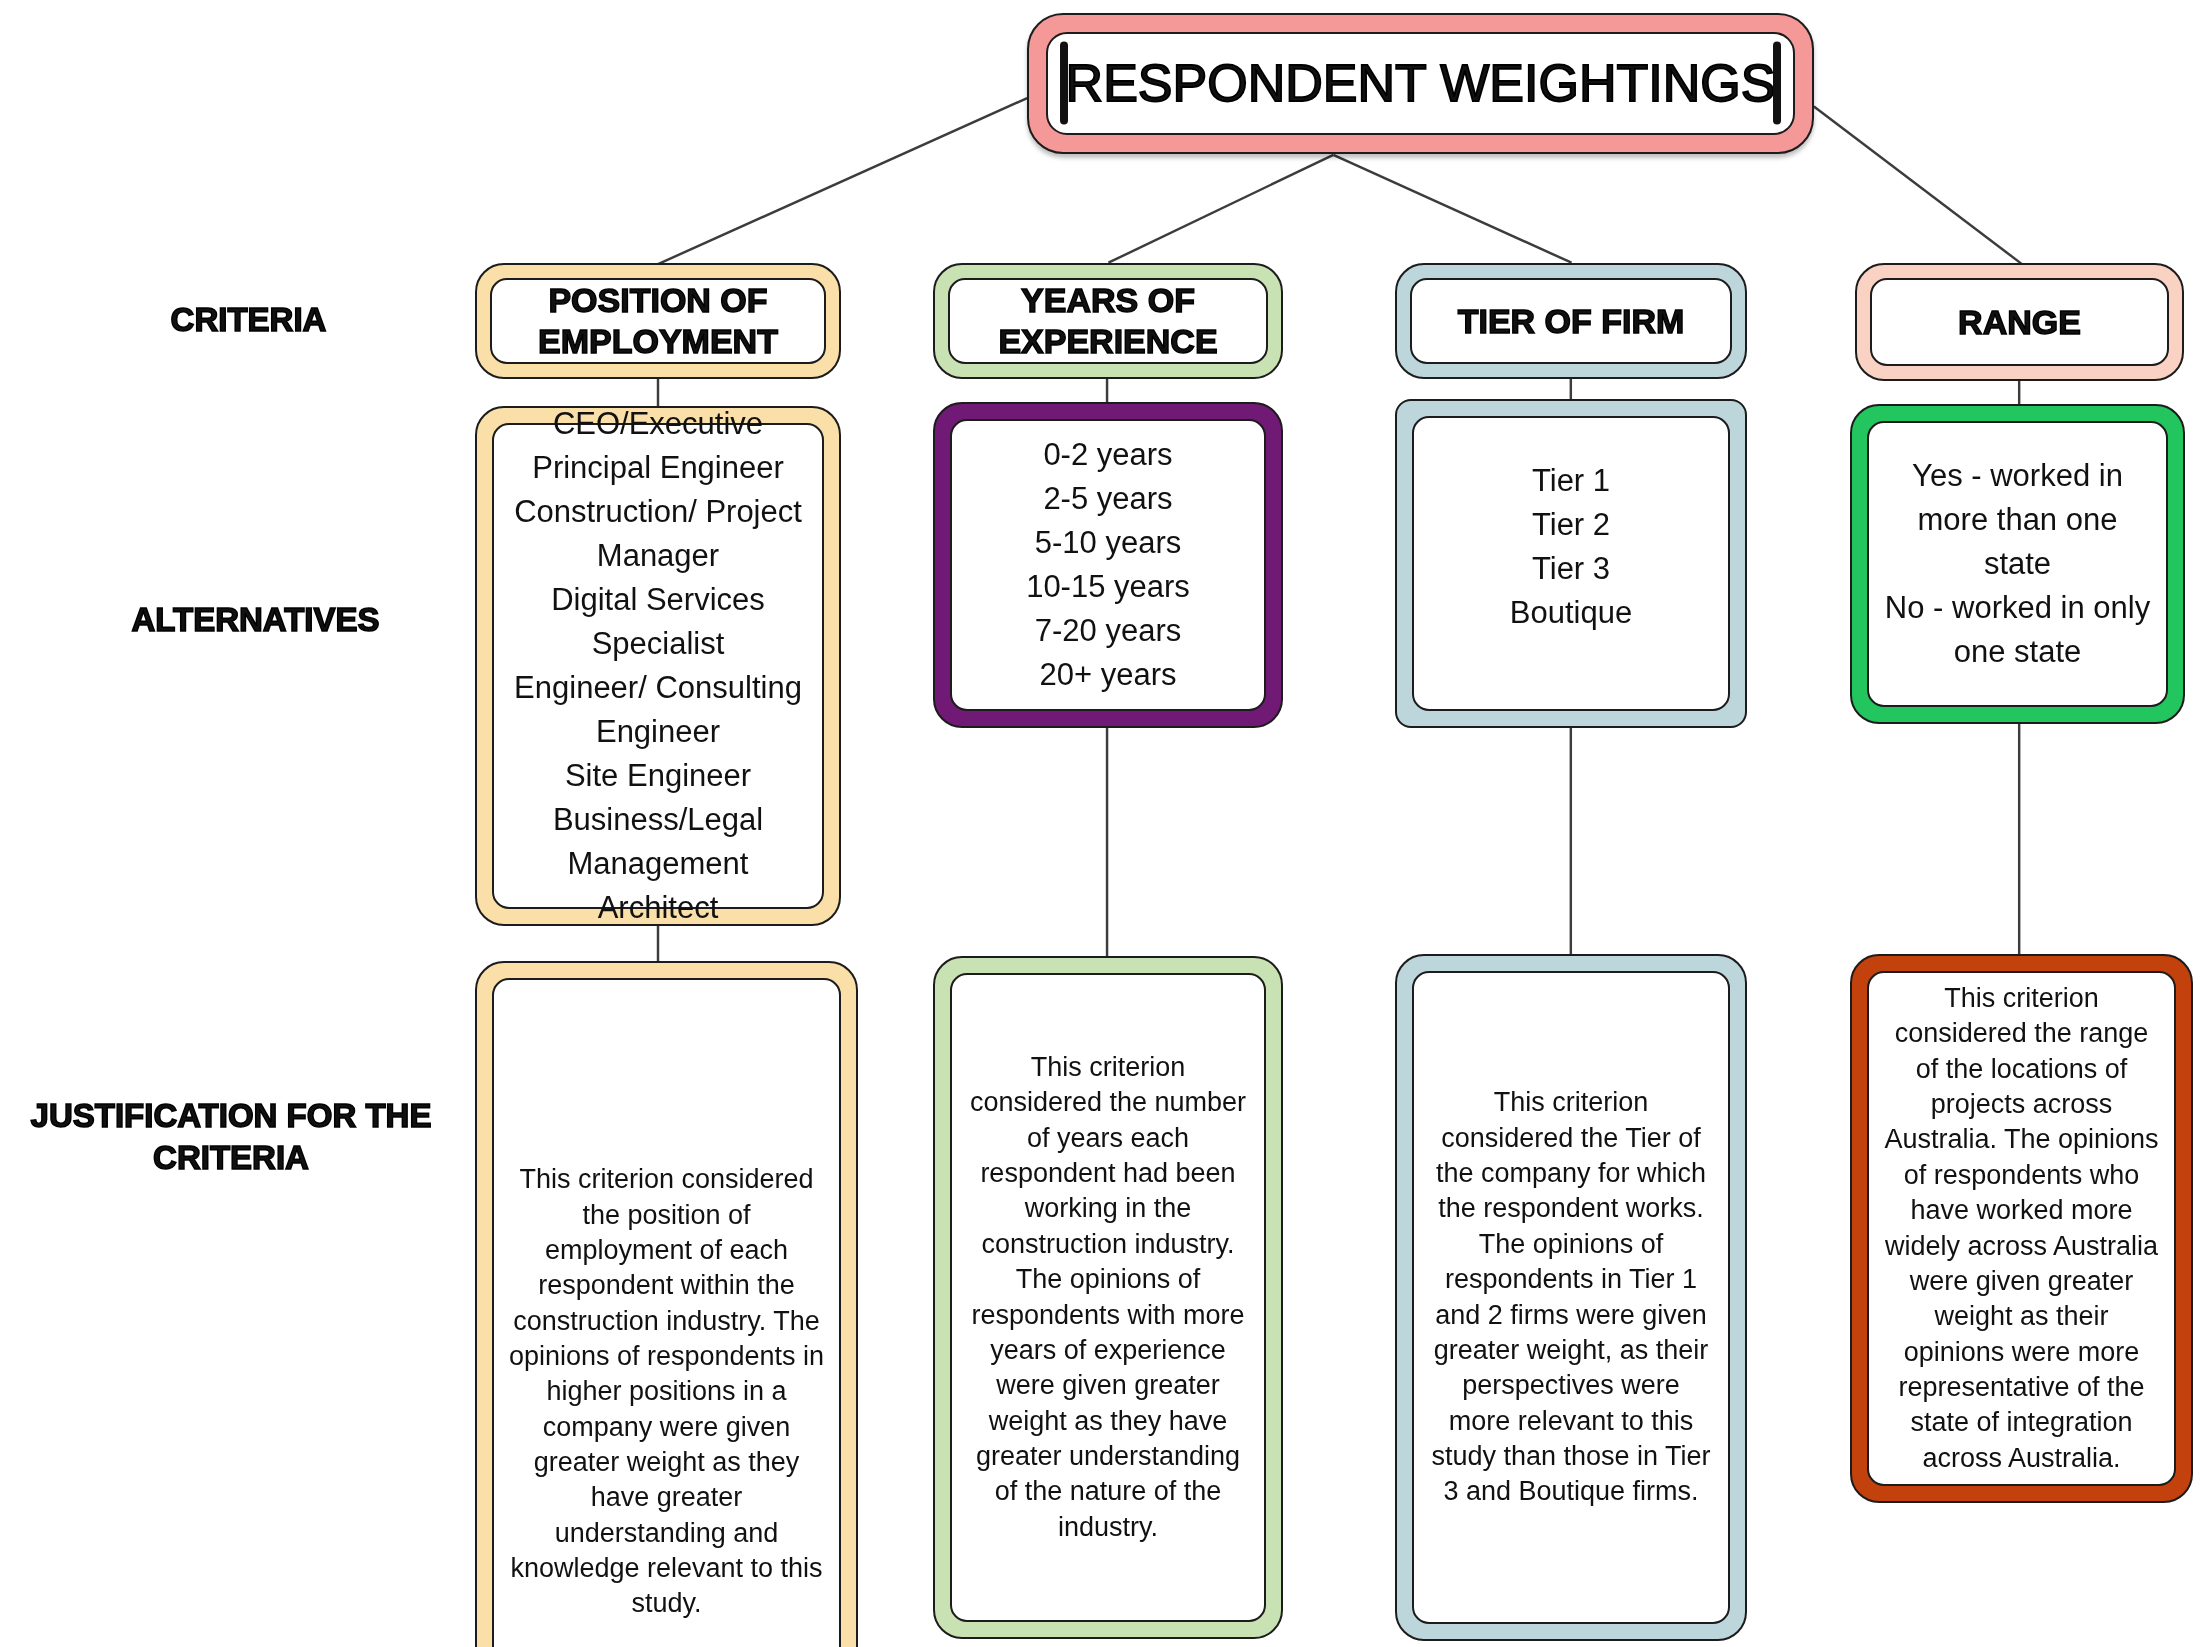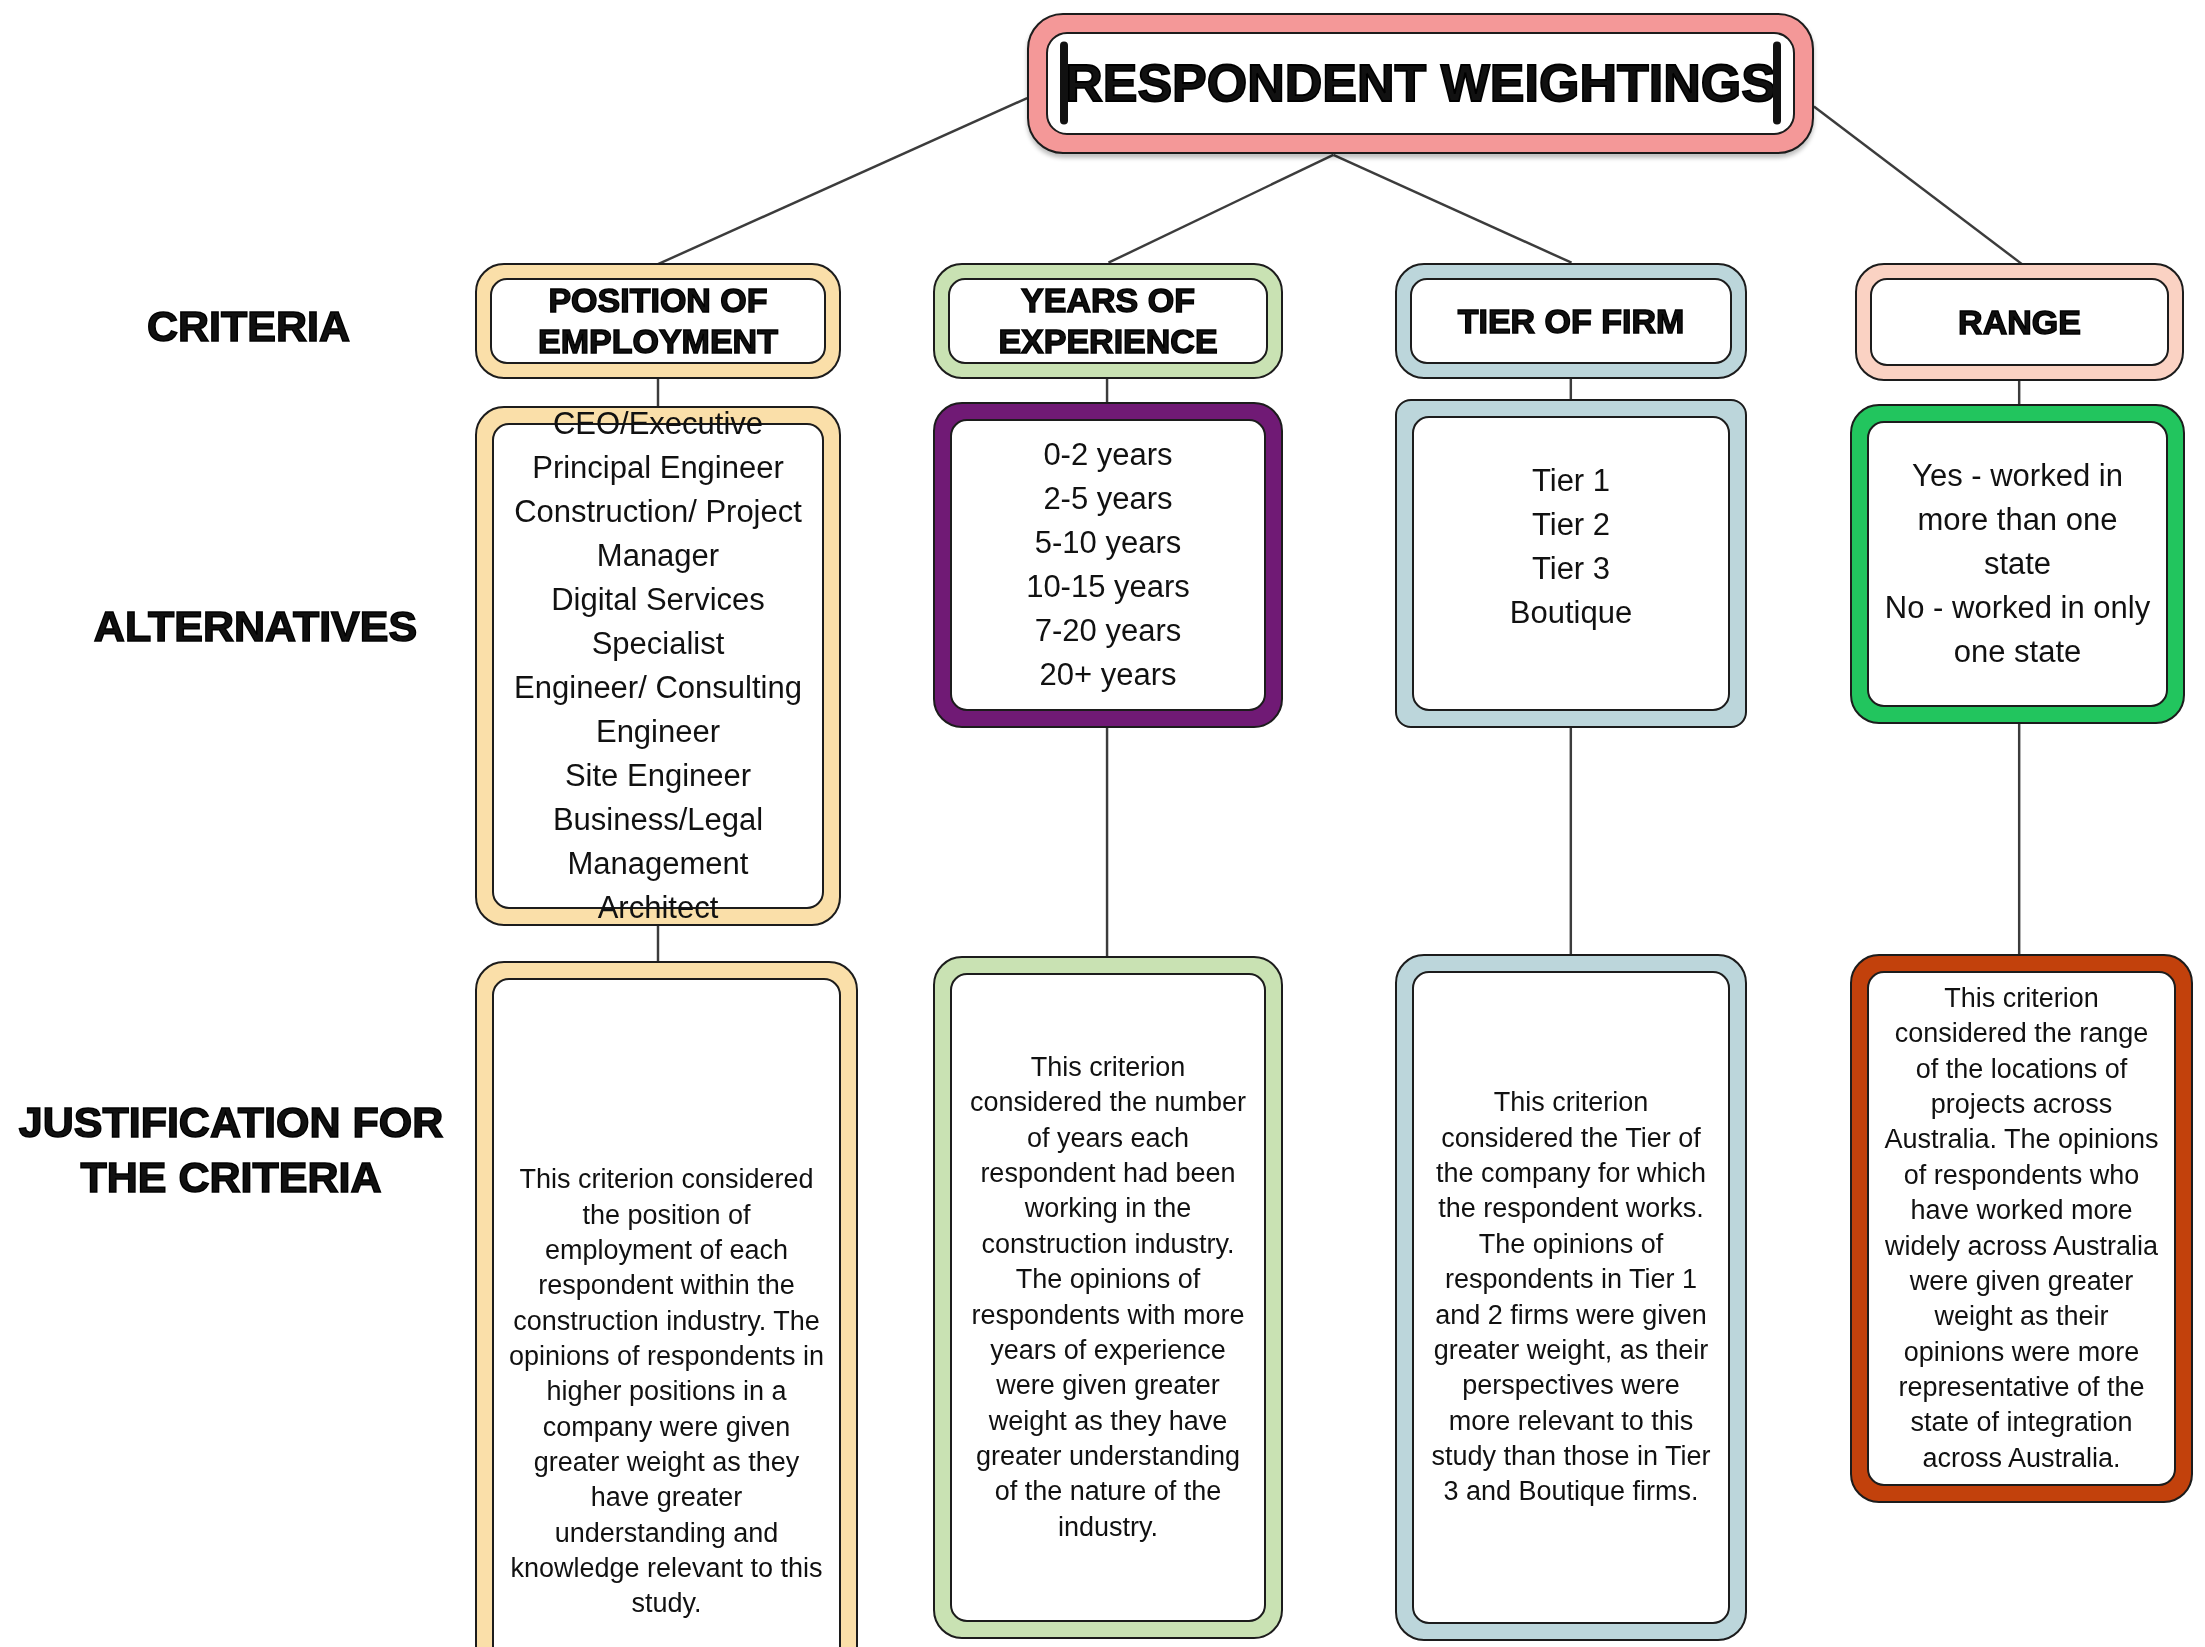--- a/index.html
+++ b/index.html
@@ -16,41 +16,41 @@
     position:absolute; inset:14px; background:#ffffff; box-sizing:border-box;
     border:2.1px solid #1c1c1c; border-radius:17px;
     display:flex; flex-direction:column; align-items:center; justify-content:center;
     text-align:center;
   }
 
   
   .title-box { left:1027px; top:12.6px; width:787px; height:141px; border-radius:36px;
                box-shadow:0 3.5px 4.2px rgba(0,0,0,0.25); }
   .title-box .box-inner { inset:17px; border-radius:21px; }
-  .title-text { font-size:52px; font-weight:bold; -webkit-text-stroke:1.8px #000; letter-spacing:0px; white-space:nowrap; }
+  .title-text { font-size:52px; font-weight:normal; -webkit-text-stroke:1.8px #000; letter-spacing:0px; white-space:nowrap; }
   .title-bar { position:absolute; top:50%; transform:translateY(-50%); width:7.7px; height:83px;
                background:#111; border-radius:4.2px; }
   .title-bar.left  { left:12px; }
   .title-bar.right { right:12px; }
 
   
   .crit .box-inner { inset:12.6px; }
   .crit-heading { font-size:34px; font-weight:bold; -webkit-text-stroke:1.4px #000; line-height:1.2; padding:0 7px; }
 
   
   .alt .box-inner { inset:15.4px; padding:7px 12.6px; }
   .alt-list { font-size:31px; line-height:1.42; color:#111; width:100%; }
   .alt-top .box-inner { justify-content:flex-start; padding-top:41px; }
 
   
   .just .box-inner { inset:15.4px; padding:5.6px 14px; }
   .just-text { font-size:27px; line-height:1.31; color:#111; }
 
   
-  .row-label { position:absolute; font-size:43px; font-weight:bold; -webkit-text-stroke:1.5px #000;
+  .row-label { position:absolute; font-size:33px; font-weight:bold; -webkit-text-stroke:1.5px #000;
                text-align:center; line-height:1.28; }
   .label-criteria      { left:63px;  top:299px;  width:371px; }
   .label-alternatives  { left:42px;  top:599px;  width:427px; }
   .label-justification { left:10.5px;  top:1095px; width:441px; }
 </style>
 </head>
 <body>
 
 <div class="canvas">
 

